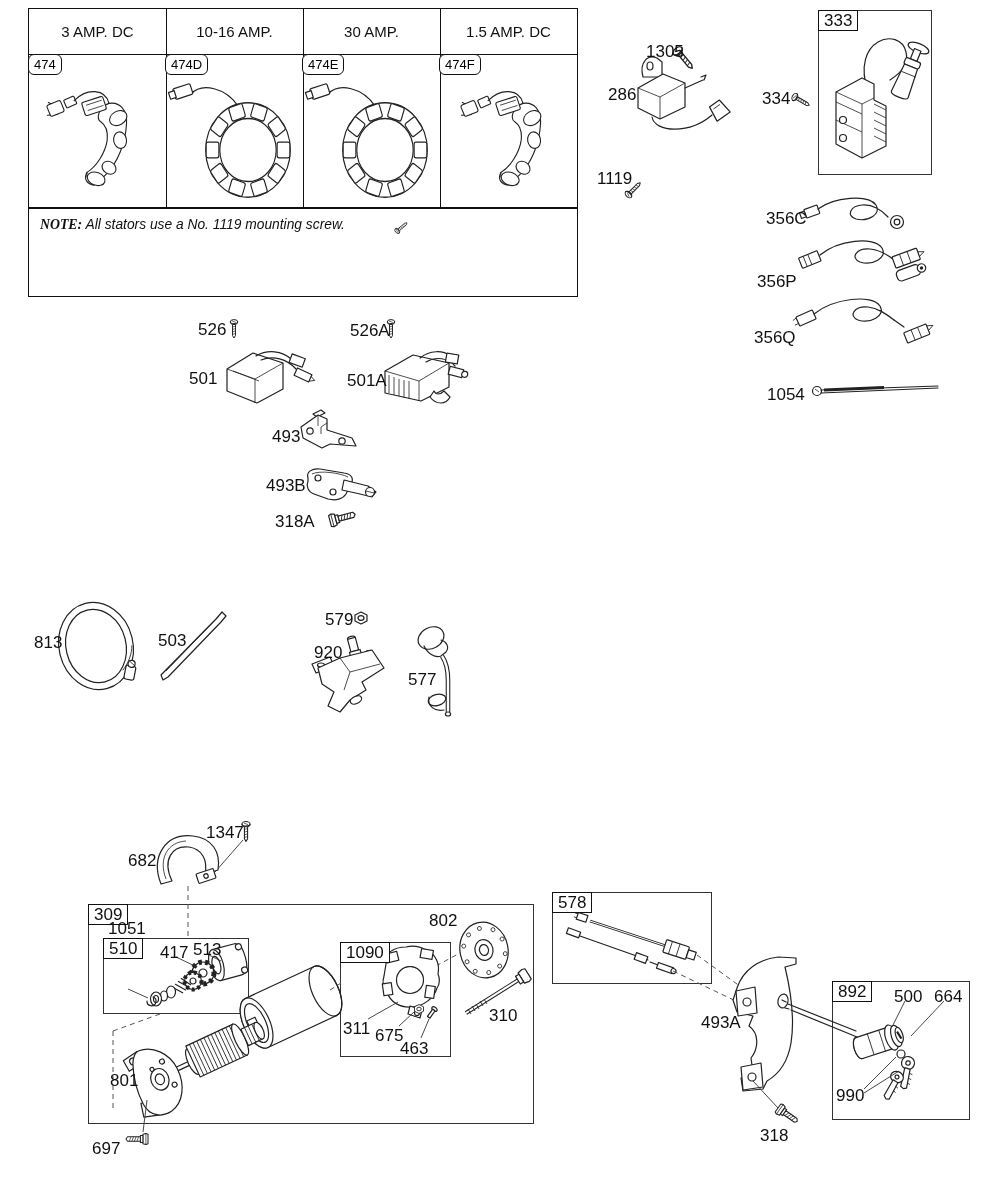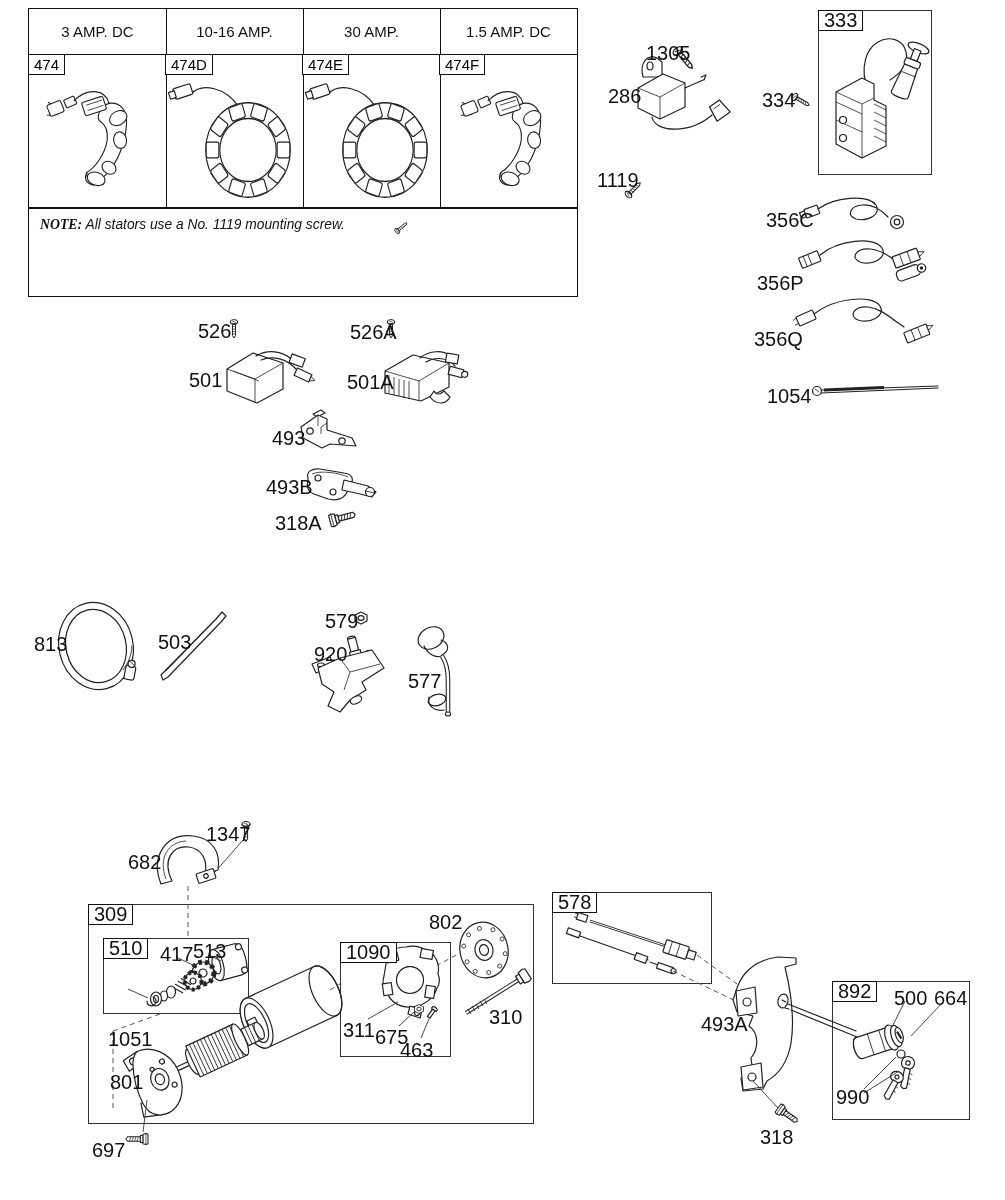--- a/index.html
+++ b/index.html
@@ -6,30 +6,30 @@
   #diagram{position:relative;width:1005px;height:1200px;background:#fff;overflow:hidden;
            font-family:"Liberation Sans",sans-serif;}
   
   #art{position:absolute;left:0;top:0;z-index:1;}
   #art .s{fill:#fff;stroke:#222;stroke-width:1.2;stroke-linejoin:round;}
   #art .w{fill:none;stroke:#222;stroke-width:1.2;stroke-linecap:round;stroke-linejoin:round;}
   #art .t{fill:none;stroke:#222;stroke-width:0.8;}
   #art .d{fill:none;stroke:#555;stroke-width:1;stroke-dasharray:5 4;}
   #art .ld{fill:none;stroke:#333;stroke-width:0.9;}
   
-  .lb{position:absolute;z-index:3;font-size:20px;line-height:1.05;color:#111;white-space:nowrap;}
+  .lb{position:absolute;z-index:3;font-size:17px;line-height:1.05;color:#111;white-space:nowrap;}
   .bx{border:1.6px solid #111;background:#fff;padding:1px 5px;display:inline-block;line-height:17px;}
   
   .cob{position:absolute;z-index:0;border:1.4px solid #333;background:transparent;}
   
   #tbl{position:absolute;left:28px;top:8px;width:548px;height:199px;border:1.6px solid #111;z-index:2;}
   #tbl .vline{position:absolute;top:0;bottom:0;width:0;border-left:1.4px solid #111;}
   #tbl .hline{position:absolute;left:0;right:0;top:45px;height:0;border-top:1.4px solid #111;}
   #tbl .hc{position:absolute;top:14px;width:137px;text-align:center;font-size:15px;color:#111;}
-  #tbl .rb{position:absolute;font-size:15px;}
+  #tbl .rb{position:absolute;font-size:13px;border-radius:6px;}
   #notes{position:absolute;left:28px;top:207px;width:548px;height:88px;border:1.6px solid #111;z-index:2;
          font-style:italic;font-size:13.8px;color:#111;}
   #notes .n1{position:absolute;left:11px;top:9px;}
   #notes .n2{position:absolute;left:11px;top:30px;width:508px;padding-left:52px;text-indent:-52px;line-height:1.24;}
   #notes .nb{font-weight:bold;font-family:Liberation Serif, serif;}
 </style>
 </head>
 <body>
 
 <div id="diagram">
@@ -576,21 +576,21 @@
   <span class="lb" style="left:325px;top:611px">579</span>
   <span class="lb" style="left:314px;top:644px">920</span>
   <span class="lb" style="left:408px;top:671px">577</span>
 
   <span class="lb" style="left:206px;top:824px">1347</span>
   <span class="lb" style="left:128px;top:852px">682</span>
   <span class="lb bx" style="left:88px;top:904px">309</span>
   <span class="lb bx" style="left:103px;top:938px">510</span>
   <span class="lb" style="left:160px;top:944px">417</span>
   <span class="lb" style="left:193px;top:941px">513</span>
-  <span class="lb" style="left:108px;top:1029px">1051</span>
+  <span class="lb" style="left:108px;top:920px">1051</span>
   <span class="lb" style="left:429px;top:912px">802</span>
   <span class="lb bx" style="left:340px;top:942px">1090</span>
   <span class="lb" style="left:343px;top:1020px">311</span>
   <span class="lb" style="left:375px;top:1027px">675</span>
   <span class="lb" style="left:400px;top:1040px">463</span>
   <span class="lb" style="left:489px;top:1007px">310</span>
   <span class="lb" style="left:110px;top:1072px">801</span>
   <span class="lb" style="left:92px;top:1140px">697</span>
 
   <span class="lb bx" style="left:552px;top:892px">578</span>

